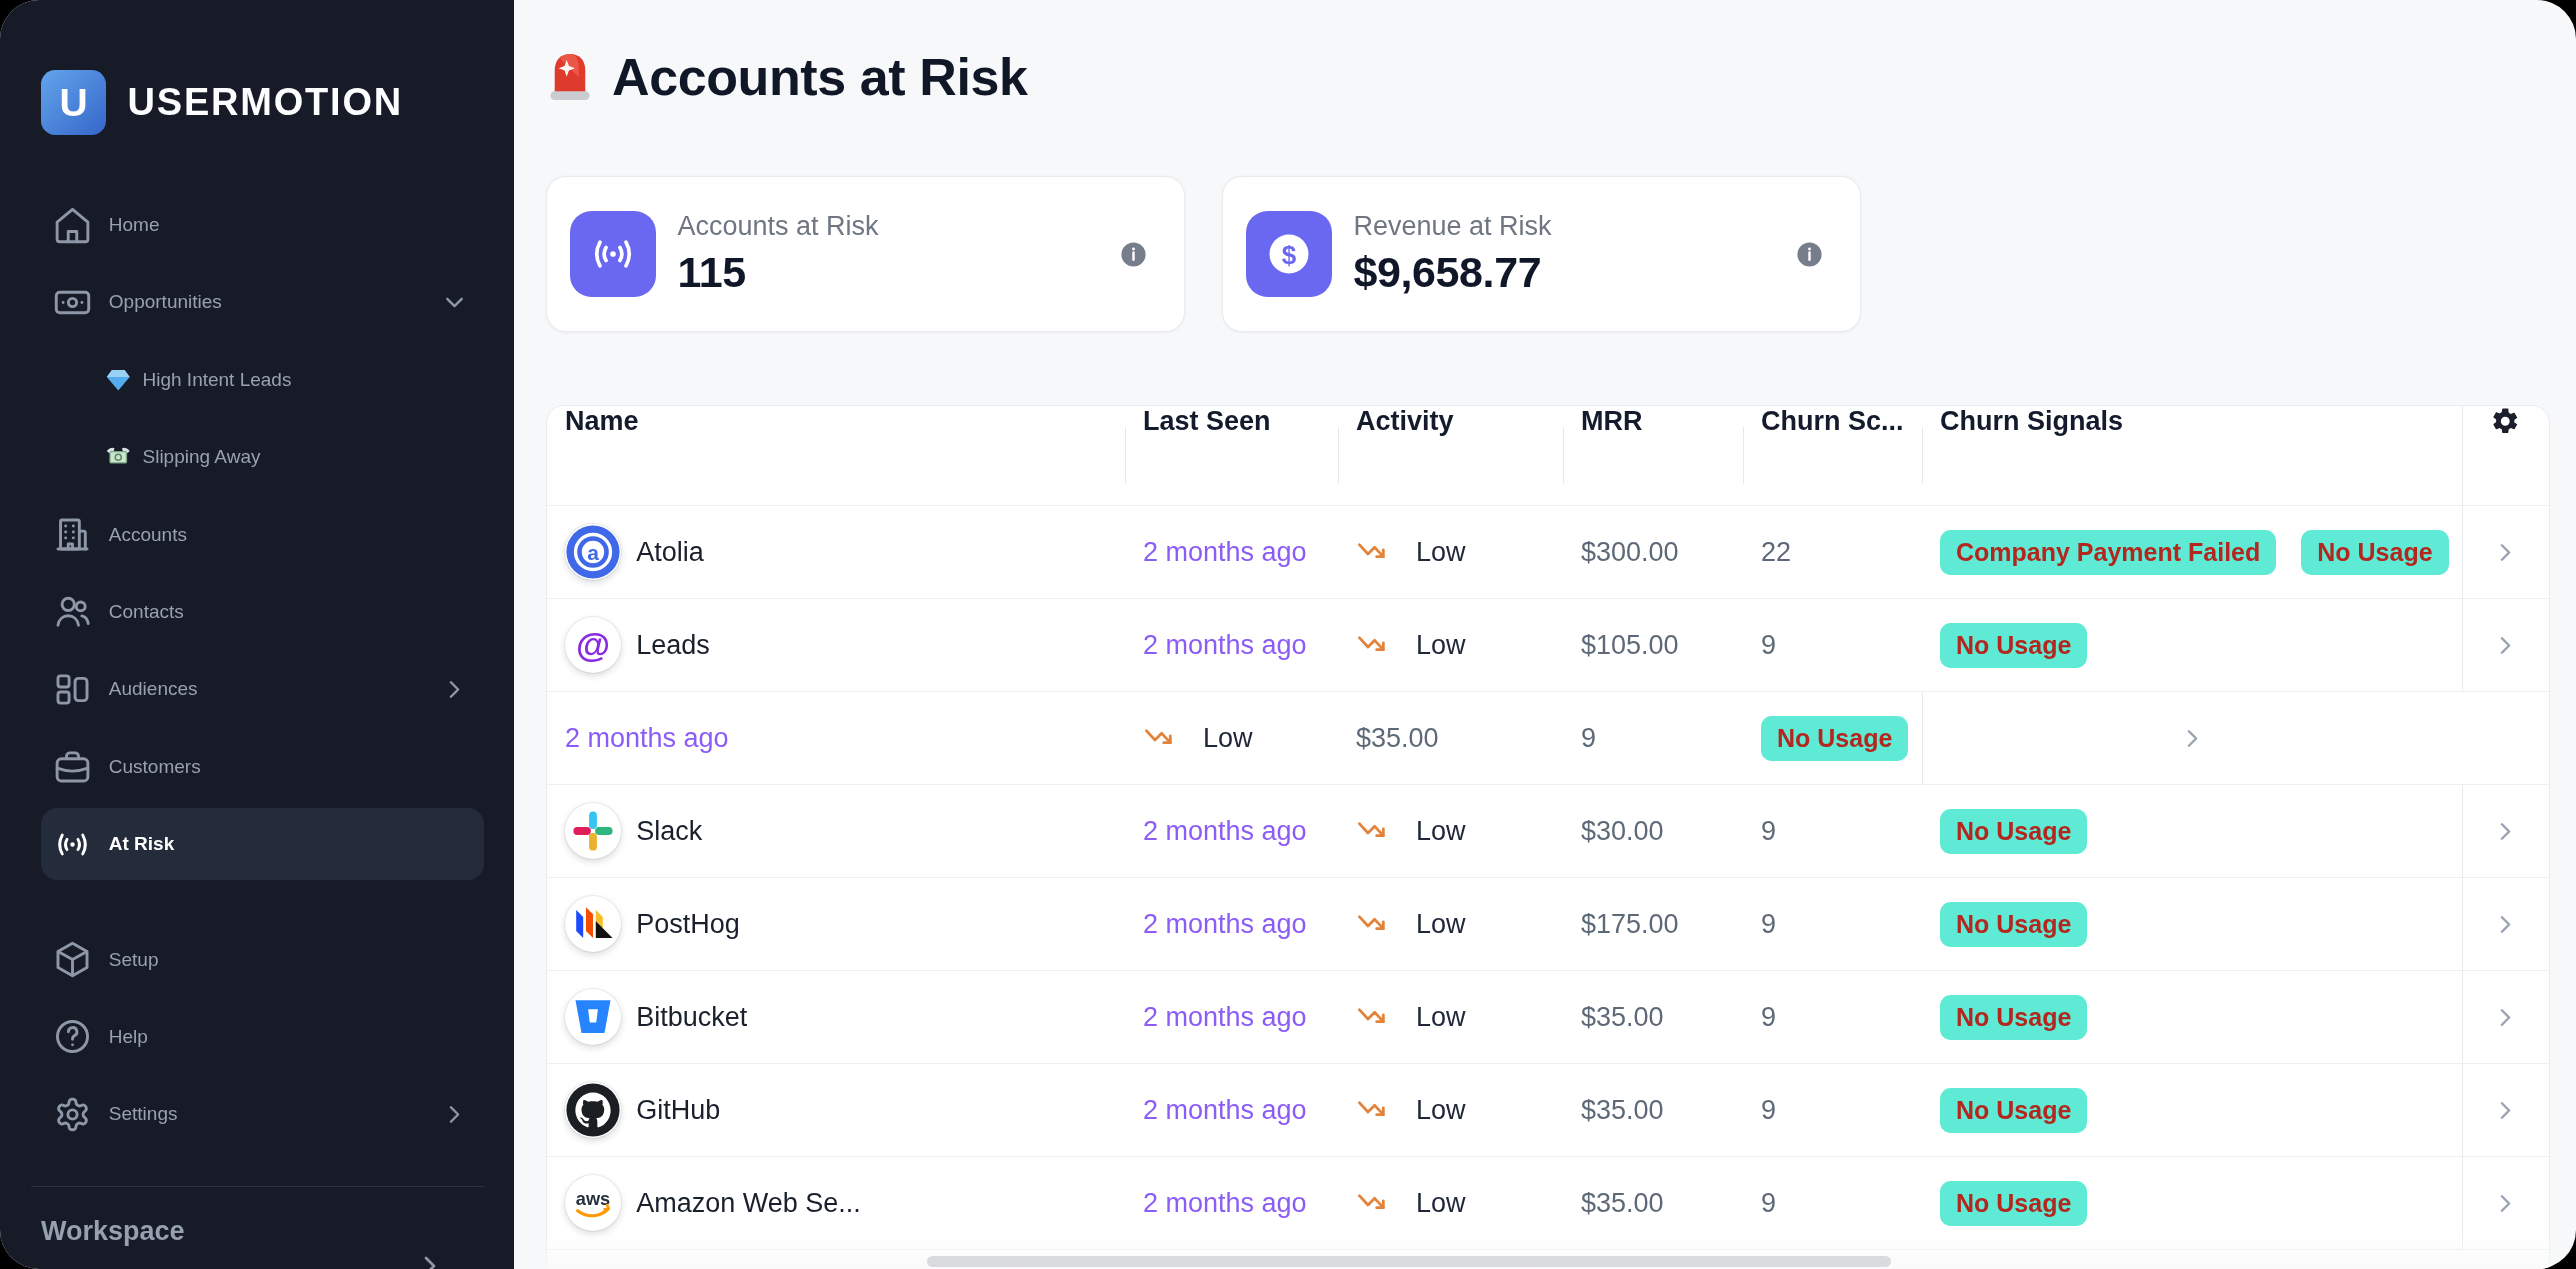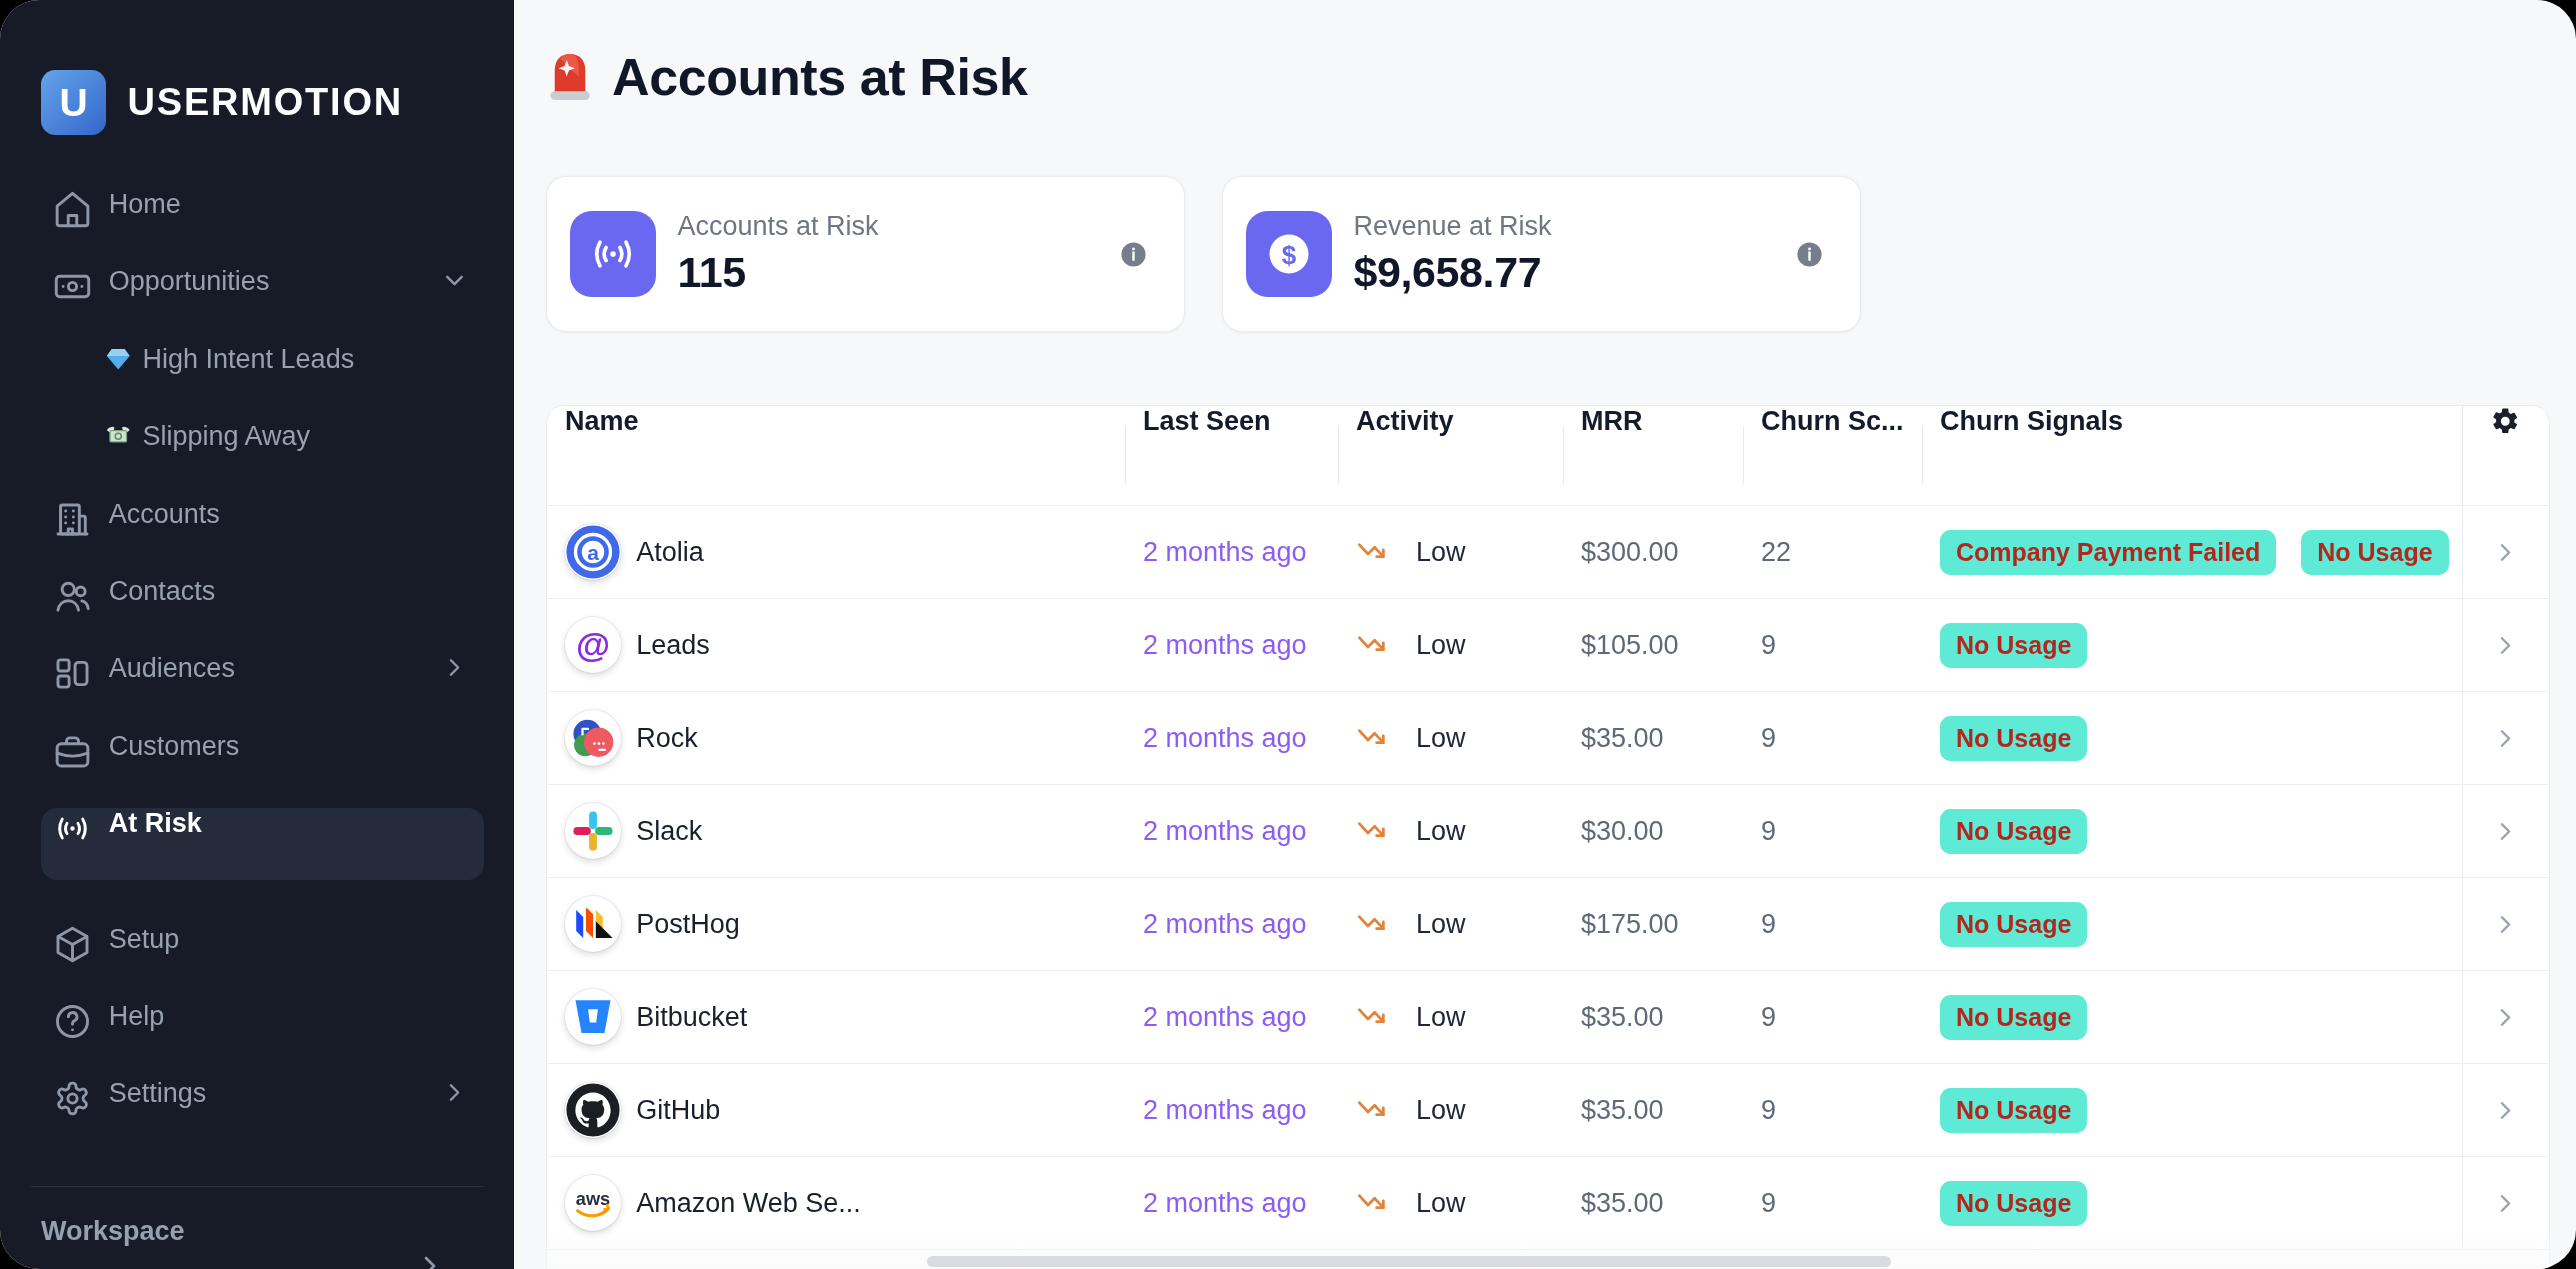--- a/index.html
+++ b/index.html
@@ -5,21 +5,21 @@
 *{margin:0;padding:0;box-sizing:border-box}
 html,body{background:#000;font-family:"Liberation Sans","DejaVu Sans",sans-serif}
 .window{position:relative;width:2576px;height:1269px;background:#F7F8FA;border-radius:39px;overflow:hidden;display:flex}
 
 
 .sidebar{width:514px;min-width:514px;background:#161B27;display:flex;flex-direction:column;position:relative}
 .logo-row{display:flex;align-items:center;gap:21.5px;padding:70px 30.5px 0 41px}
 .logo-badge{width:65px;height:65px;border-radius:14.3px;background:linear-gradient(135deg,#63A4EB 0%,#3566C9 100%);display:flex;align-items:center;justify-content:center;font-size:39px;font-weight:800;color:#fff}
 .brand{font-size:38px;font-weight:800;color:#FCFDFE;letter-spacing:1.8px}
 .nav{margin-top:54px;padding:0 30.5px 0 41px;display:flex;flex-direction:column}
-.nav-item{display:flex;height:72px;margin-bottom:5.4px;padding:0 14.3px 0 10.8px;border-radius:16px;color:#98A1B0;font-size:27px;font-weight:500;cursor:pointer;white-space:nowrap}
+.nav-item{display:flex;align-items:center;height:72px;margin-bottom:5.4px;padding:0 14.3px 0 10.8px;border-radius:16px;color:#98A1B0;font-size:19px;font-weight:500;cursor:pointer;white-space:nowrap}
 .nav-ic{width:41px;height:41px;display:flex;align-items:center;justify-content:center;margin-right:16px;color:#8E97A8;flex:none}
 .nav-ic svg{width:100%;height:100%}
 .nav-item.sub{padding-left:62px}
 .nav-item.sub .nav-ic{width:30.5px;height:30.5px;margin-right:9px}
 .nav-item.active{background:#242B3A;color:#FFFFFF;font-weight:700}
 .nav-item.active .nav-ic{color:#fff}
 .nav-item.gap-before{margin-top:38px}
 .nav-chev{margin-left:auto;width:29px;height:29px;color:#8E97A8}
 .nav-chev svg{width:100%;height:100%}
 .sidebar-divider{height:0.9px;background:#2A3140;margin:30.5px 30.5px 0 30.5px}
@@ -358,36 +358,20 @@
             <div class="td signals">
               <span class="badge">No Usage</span>
             </div>
             <div class="td rowact">
               <span class="row-chev"><svg viewBox="0 0 24 24" fill="none" stroke="currentColor" stroke-width="2" stroke-linecap="round" stroke-linejoin="round">
                   <path d="m9 6 6 6-6 6"></path>
                 </svg></span>
             </div>
           </div>
           <div class="tr">
-            <div class="td name-cell">
-              <span class="avatar">
-                <svg viewBox="0 0 40 40">
-                  <circle cx="20" cy="20" r="19" fill="#fff"></circle>
-                  <circle cx="16" cy="17" r="10" fill="#2E53C9"></circle>
-                  <circle cx="14.5" cy="25" r="8" fill="#3F9C51"></circle>
-                  <circle cx="24" cy="23" r="10.5" fill="#EF5A61"></circle>
-                  <path d="M12.5 13.5h4M12.5 13.5v4" stroke="#fff" stroke-width="1.6" stroke-linecap="round"></path>
-                  <circle cx="21" cy="24" r="1" fill="#fff"></circle>
-                  <circle cx="24.2" cy="24" r="1" fill="#fff"></circle>
-                  <circle cx="27.4" cy="24" r="1" fill="#fff"></circle>
-                  <path d="M28.5 28.5h-4" stroke="#fff" stroke-width="1.6" stroke-linecap="round"></path>
-                </svg>
-              </span>
-              <span class="acct-name">Rock</span>
-            </div>
             <div class="td seen">2 months ago</div>
             <div class="td activity">
               <span class="act-ic">
                 <svg viewBox="0 0 24 24" fill="none" stroke="#E2833B" stroke-width="2.1" stroke-linecap="round" stroke-linejoin="round">
                   <path d="M2.5 6.5 9 13.5l5-5 6.5 7"></path>
                   <path d="M20.5 10.5v5h-5"></path>
                 </svg>
               </span>
               <span>Low</span>
             </div>

